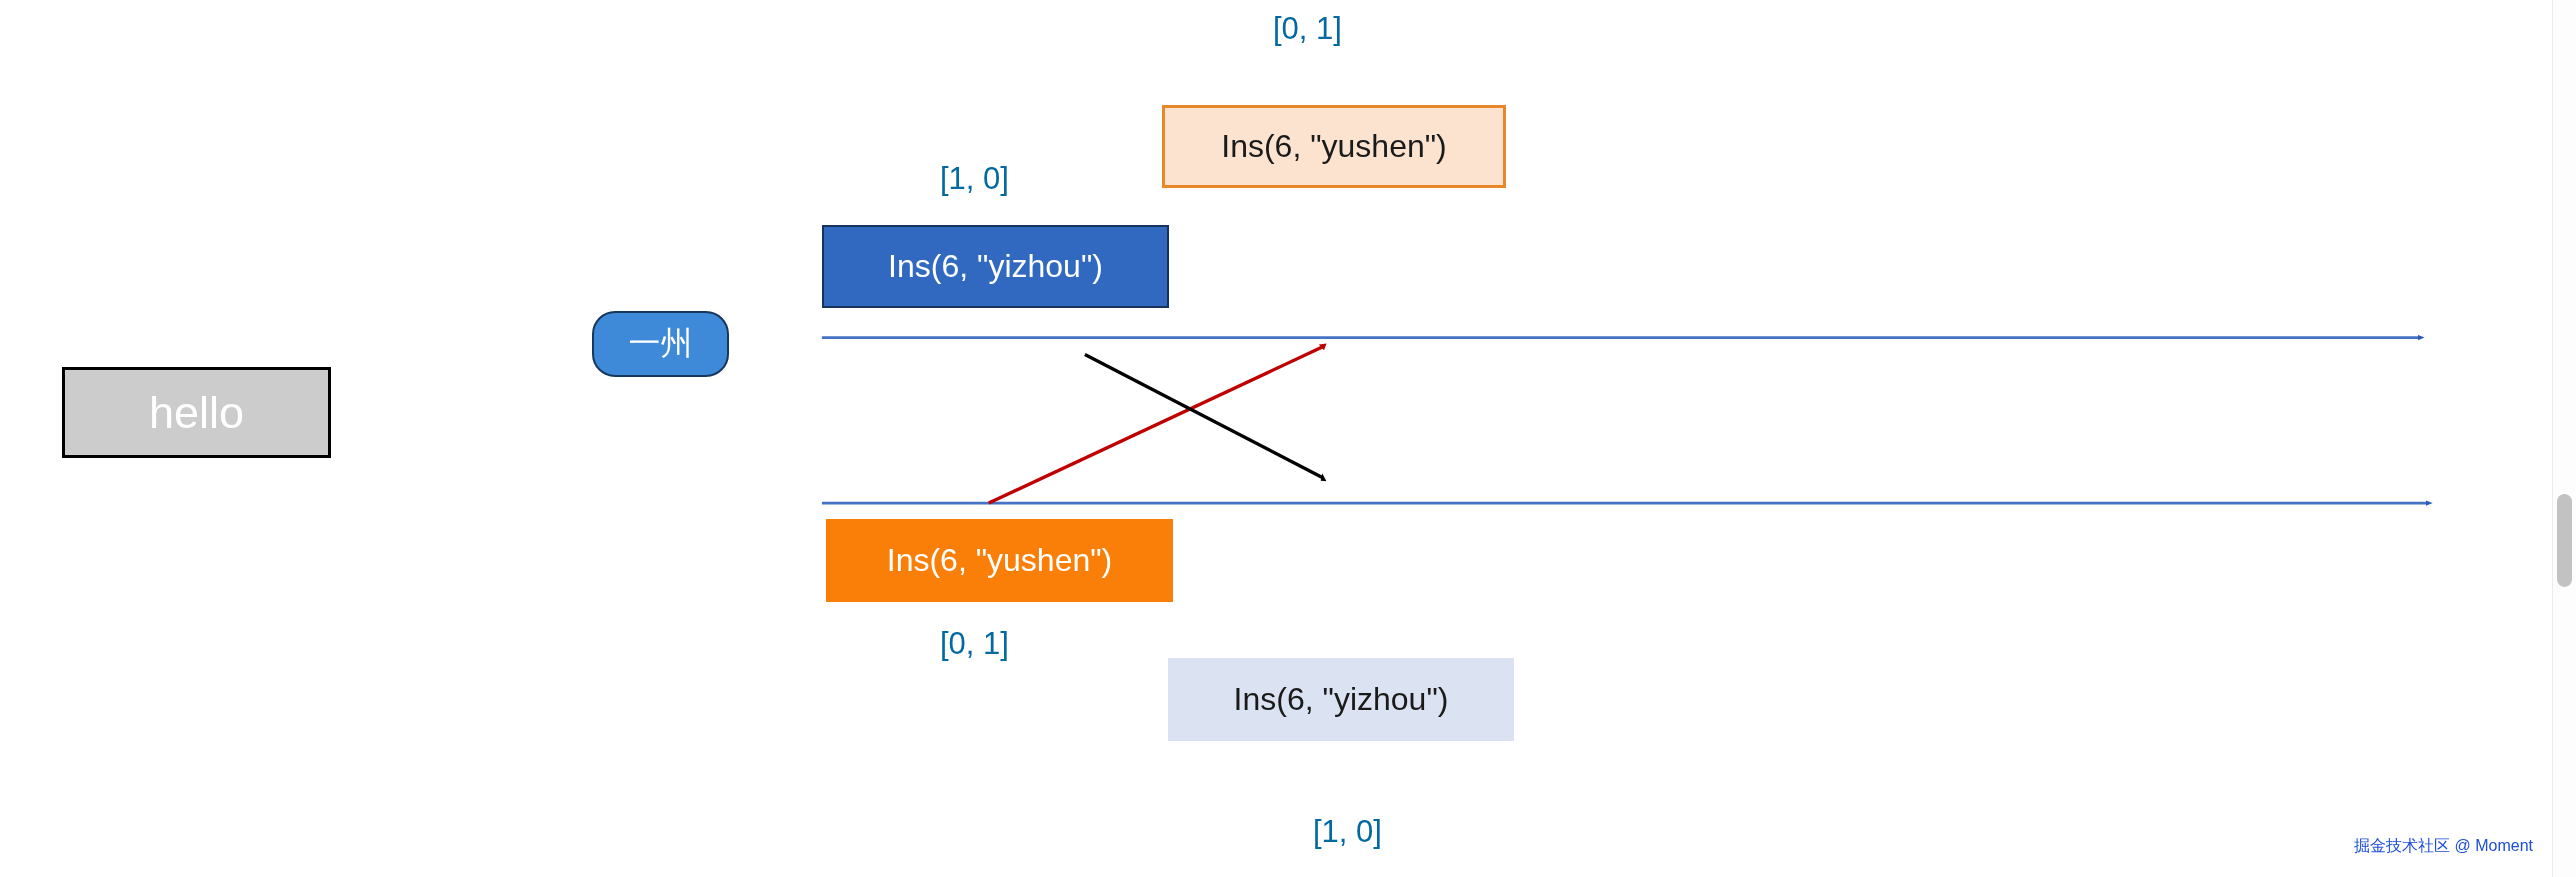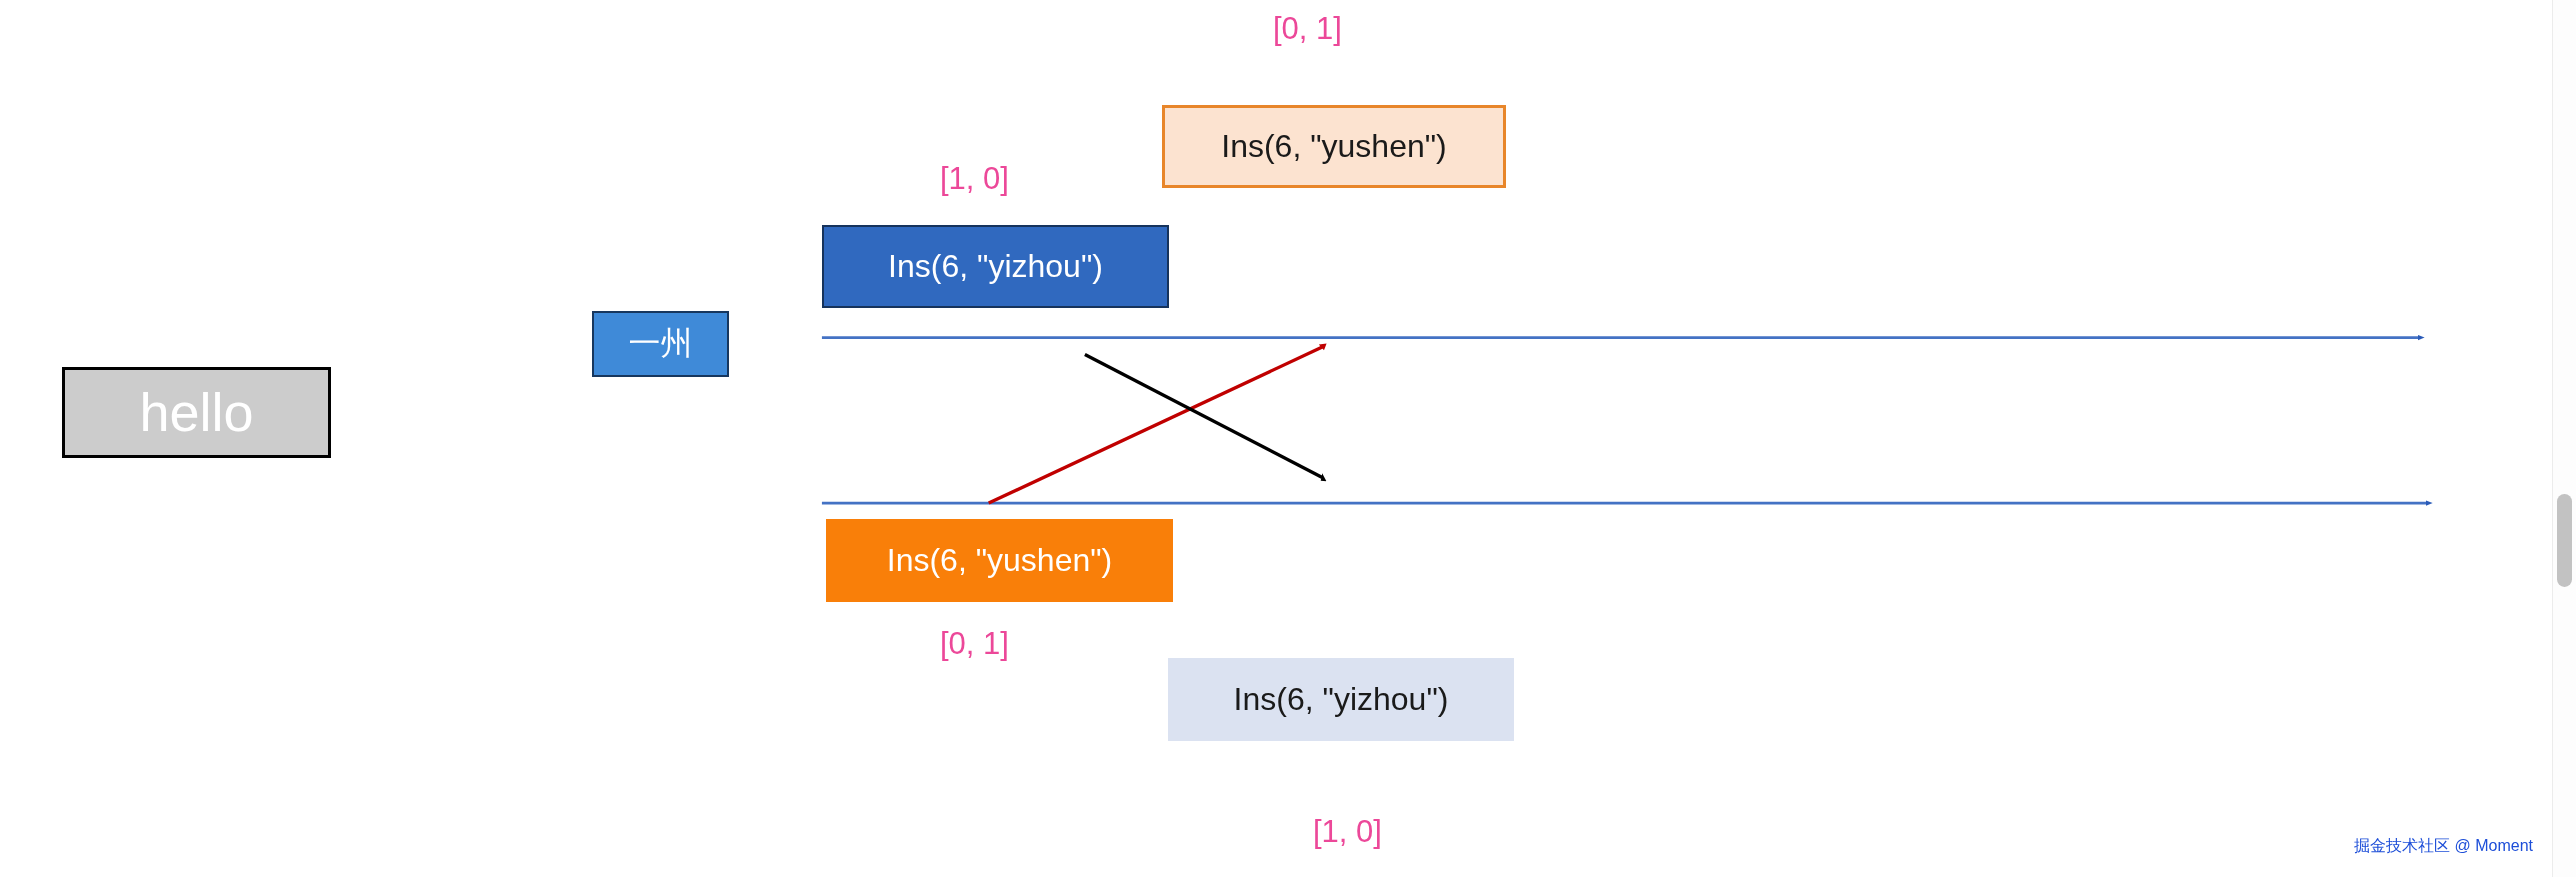--- a/index.html
+++ b/index.html
@@ -31,37 +31,38 @@
 
   
   .doc-box {
     left: 62px;
     top: 367px;
     width: 269px;
     height: 91px;
     background: #cccccc;
     border: 3.4px solid #000000;
     color: #ffffff;
-    font-size: 54px;
+    font-size: 45px;
     font-weight: 400;
   }
 
   
   .actor-box {
     background: #3f8ad8;
     border: 2.7px solid #17375e;
     color: #ffffff;
     font-size: 32px;
     font-weight: 400;
   }
   .actor-top {
     left: 592px;
     top: 311px;
     width: 137px;
     height: 66px;
+    border-radius: 23px;
   }
   .actor-bottom {
     left: 592px;
     top: 459px;
     width: 145px;
     height: 66px;
   }
 
   
   .op-box {
@@ -101,21 +102,21 @@
     width: 346px;
     height: 83px;
     background: #dbe2f1;
     border: none;
     color: #1a1a1a;
   }
 
   
   .vv-label {
     position: absolute;
-    color: #ec4899;
+    color: #0369a1;
     font-size: 31px;
     white-space: nowrap;
   }
   .vv-top       { left: 1273px; top:  10.8px; }
   .vv-upper     { left: 940px; top: 161px; }
   .vv-lower     { left: 940px; top: 626px; }
   .vv-bottom    { left: 1313px; top: 814px; }
 
   
   #wires {

